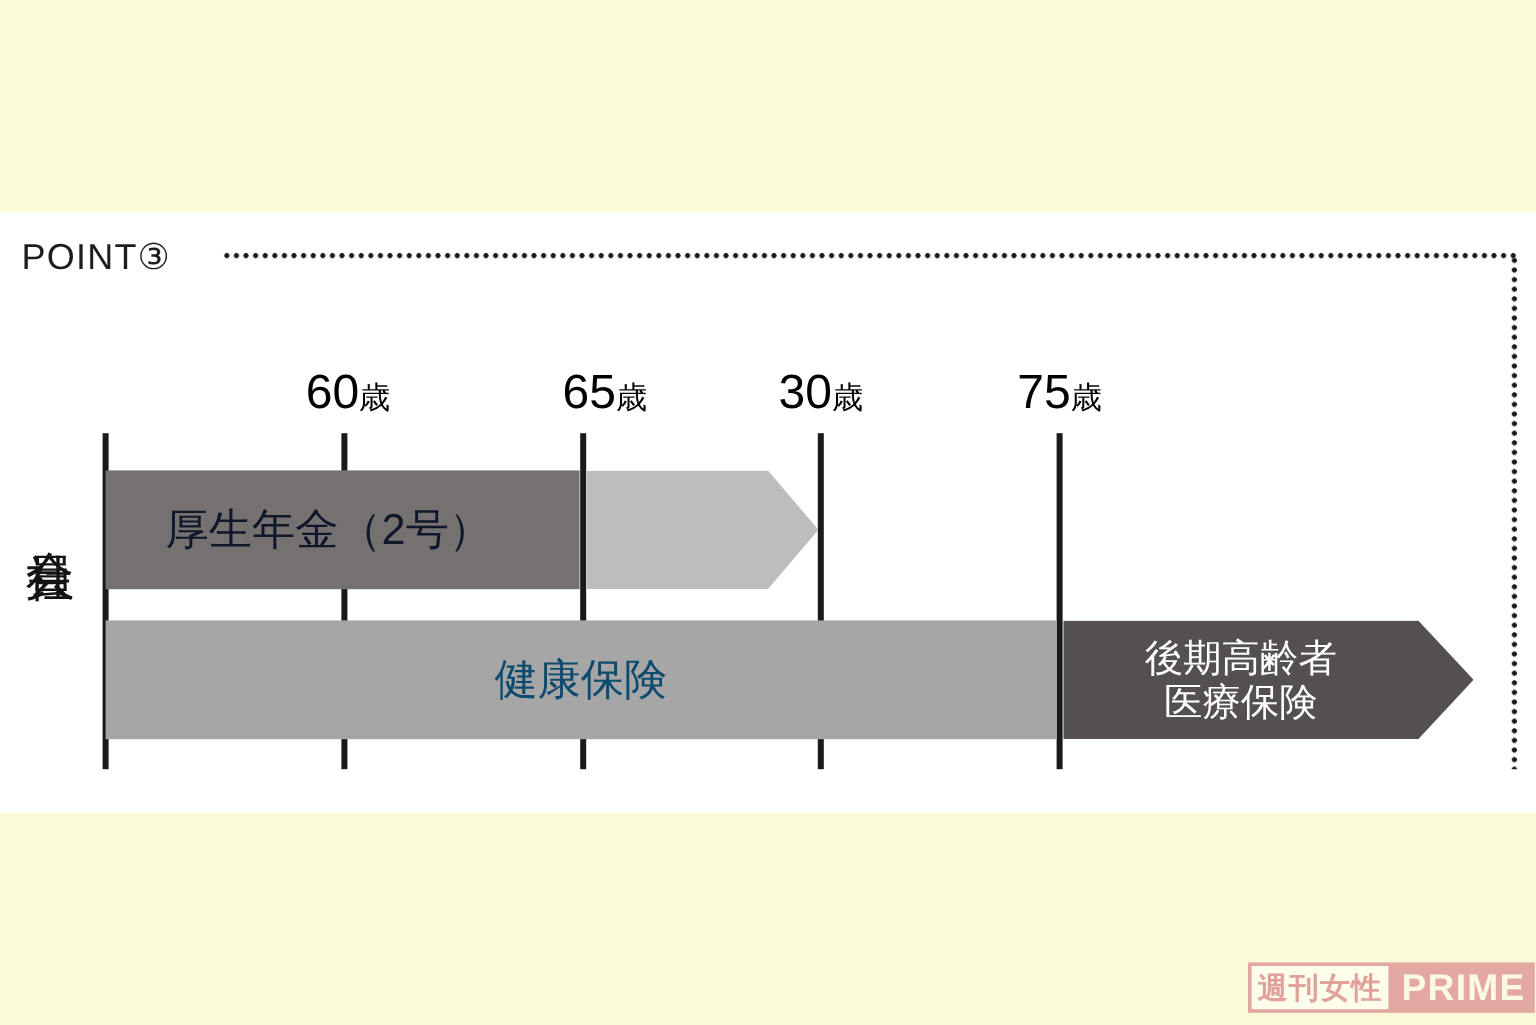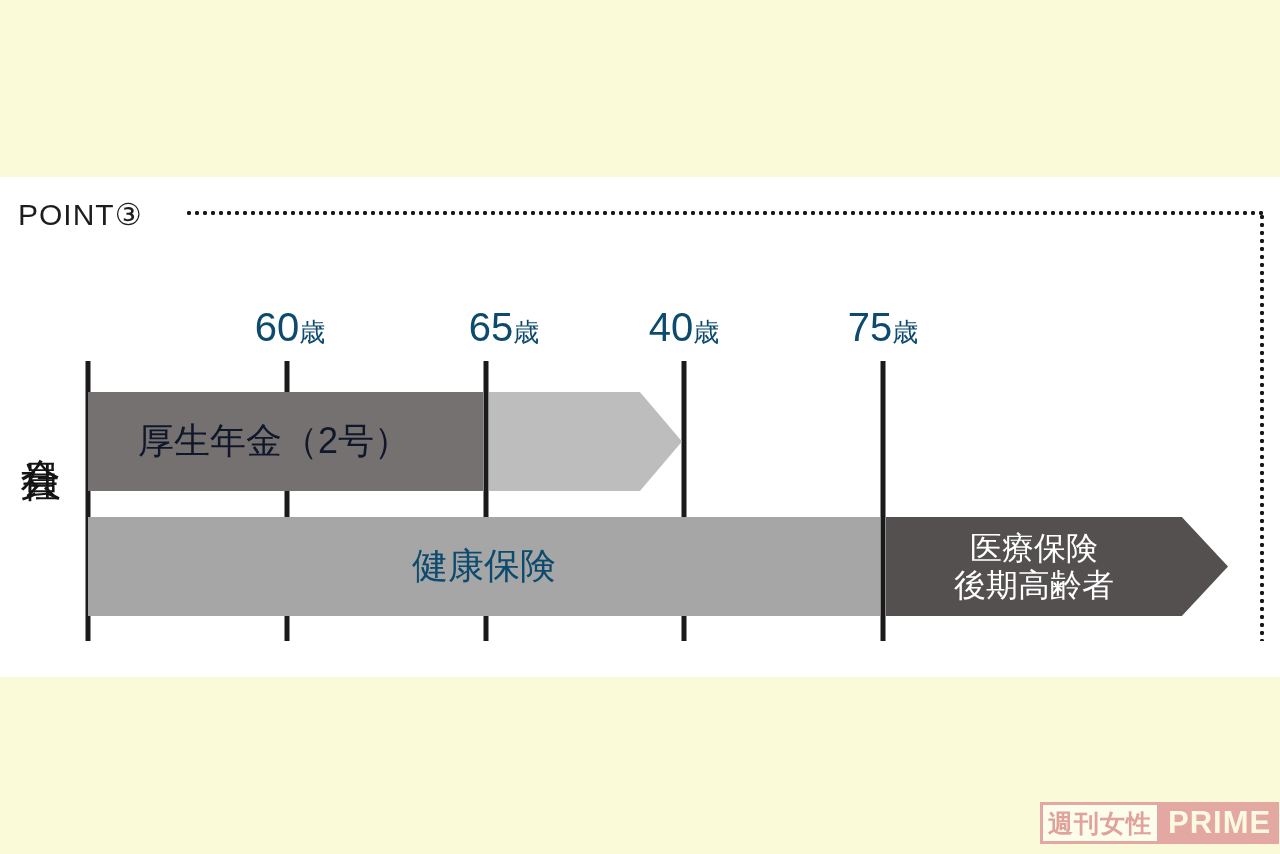--- a/index.html
+++ b/index.html
@@ -69,21 +69,21 @@
   .tick-0  { left: 88px; }
   .tick-60 { left: 287px; }
   .tick-65 { left: 486px; }
   .tick-70 { left: 684px; }
   .tick-75 { left: 883px; }
   .age-label {
     position: absolute;
     top: 128px;
     transform: translateX(-50%);
     white-space: nowrap;
-    color: #0c4a6e;
+    color: #000000;
     z-index: 2;
   }
   .age-label .age-num  { font-size: 40px; }
   .age-label .age-unit { font-size: 26px; }
   .age-60 { left: 290px; }
   .age-65 { left: 486px; margin-left: 18px; }
   .age-70 { left: 684px; }
   .age-75 { left: 883px; }
   .row-label {
     position: absolute;
@@ -195,42 +195,42 @@
     <div class="tick tick-70"></div>
     <div class="tick tick-75"></div>
 
     <div class="age-label age-60">
       <span class="age-num">60</span><span class="age-unit">歳</span>
     </div>
     <div class="age-label age-65">
       <span class="age-num">65</span><span class="age-unit">歳</span>
     </div>
     <div class="age-label age-70">
-      <span class="age-num">40</span><span class="age-unit">歳</span>
+      <span class="age-num">30</span><span class="age-unit">歳</span>
     </div>
     <div class="age-label age-75">
       <span class="age-num">75</span><span class="age-unit">歳</span>
     </div>
 
     <div class="row-label">会社員</div>
 
     <div class="bar pension-bar">
       <span class="bar-text">厚生年金（2号）</span>
     </div>
 
     <div class="arrow pension-arrow"></div>
 
     <div class="bar health-bar">
       <span class="bar-text">健康保険</span>
     </div>
 
     <div class="arrow late-arrow">
       <div class="late-text">
+        <div>後期高齢者</div>
         <div>医療保険</div>
-        <div>後期高齢者</div>
       </div>
     </div>
 
   </div>
 
   <div class="watermark">
     <span class="wm-left">週刊女性</span>
     <span class="wm-right">PRIME</span>
   </div>
 

